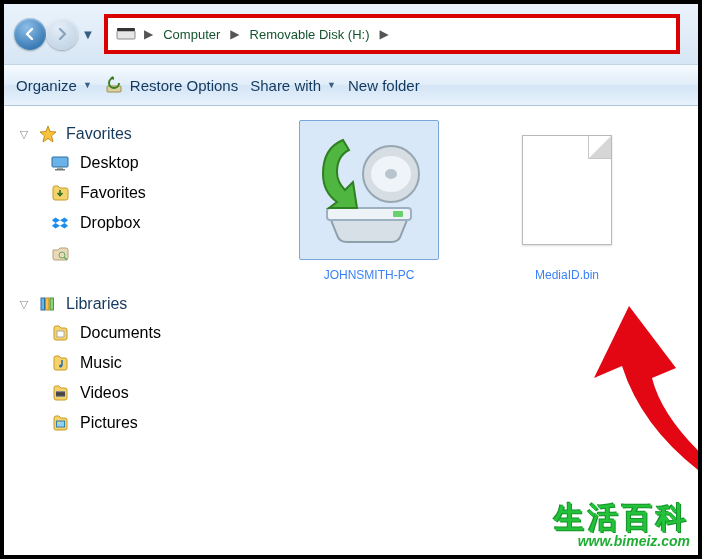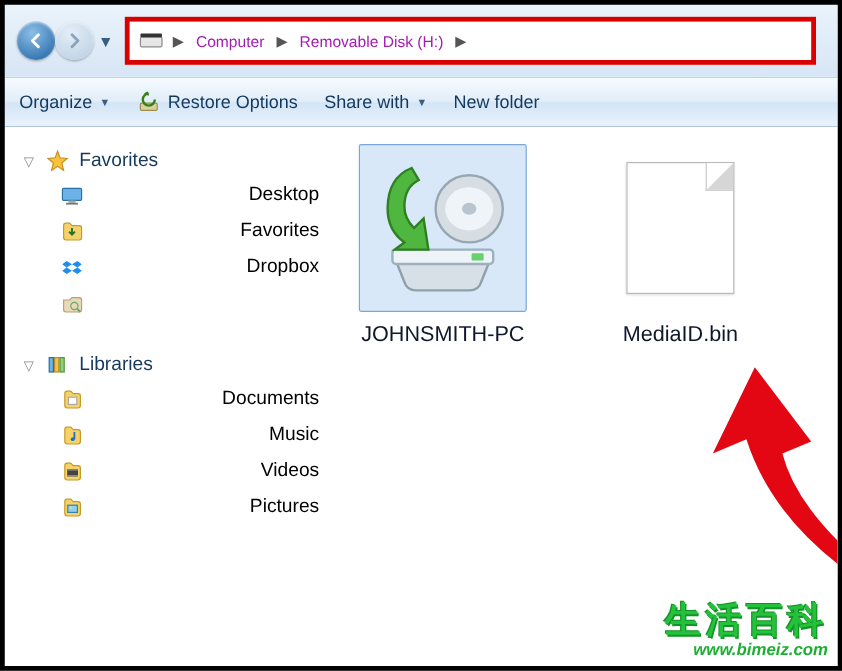--- a/index.html
+++ b/index.html
@@ -39,73 +39,72 @@
     flex: 1;
     height: 40px;
     margin: 0 8px;
     border: 4px solid #d90000;
     background: #fff;
     display: flex;
     align-items: center;
     padding: 0 8px;
   }
   .drive-glyph { width:22px; display:flex; align-items:center; }
-  .crumb { display:flex; align-items:center; color:#a21caf; padding: 2px 4px; }
+  .crumb { display:flex; align-items:center; color:#14532d; padding: 2px 4px; }
   .chev { color:#555; padding:0 6px; font-size:12px;}
   
   .toolbar {
     background: linear-gradient(#f6fbff, #e1edf9 48%, #d4e5f6 52%, #e8f2fc);
     height: 42px;
     border-top: 1px solid #c2d4e6;
     border-bottom: 1px solid #b0c6db;
     display: flex;
     align-items: center;
     padding: 16px 12px;
-    gap: 22px;
+    gap: 12px;
     color: #12395d;
   }
   .toolbar .item { display:flex; align-items:center; gap:6px; font-size:15px; cursor:default;}
   .toolbar .drop { font-size:9px; color:#3a5f82; }
   
   .main { display:flex; height: calc(100% - 102px); }
   .sidebar {
     width: 270px;
     background:#fff;
     padding: 14px 6px 0 12px;
     overflow:hidden;
   }
   .tree-header {
     display:flex; align-items:center; gap:8px; font-size:16px; color:#163a5c;
     padding: 4px 2px;
   }
   .expand { width:12px; color:#888; font-size:11px; display:inline-flex; justify-content:center;}
   .tree-item {
     display:flex; align-items:center; gap:10px; font-size:16px; color:#000;
     padding: 5px 2px 5px 34px;
-    justify-content: space-between;
   }
   .ic { width:20px; height:20px; display:flex; align-items:center; justify-content:center; flex-shrink:0;}
   .spacer { height: 22px; }
   .content {
     flex:1; background:#fff; padding: 14px 10px; display:flex; gap:28px; align-items:flex-start;
     position:relative;
   }
   .file-tile {
     width: 170px; text-align:center;
   }
   .file-tile.selected .thumb {
     background: #d9e8f8;
     border: 1px solid #7aa7d9;
   }
   .thumb {
     width: 140px; height: 140px; margin: 0 auto 8px;
     display:flex; align-items:center; justify-content:center;
     border:1px solid transparent; border-radius:2px;
   }
-  .label { font-size:18px; color:#0f172a; line-height:1.2;}
+  .label { font-size:12px; color:#3b82f6; line-height:1.2;}
   
   .page-ic {
     width:90px; height:110px; background:#fff; border:1px solid #b9b9b9;
     box-shadow: 0 1px 2px rgba(0,0,0,.15);
     position:relative;
   }
   .page-ic::before{
     content:""; position:absolute; top:0; right:0; width:22px; height:22px;
     background:linear-gradient(135deg,#fff 0 48%, #d6d6d6 52% 100%);
     border-left:1px solid #c8c8c8; border-bottom:1px solid #c8c8c8;

